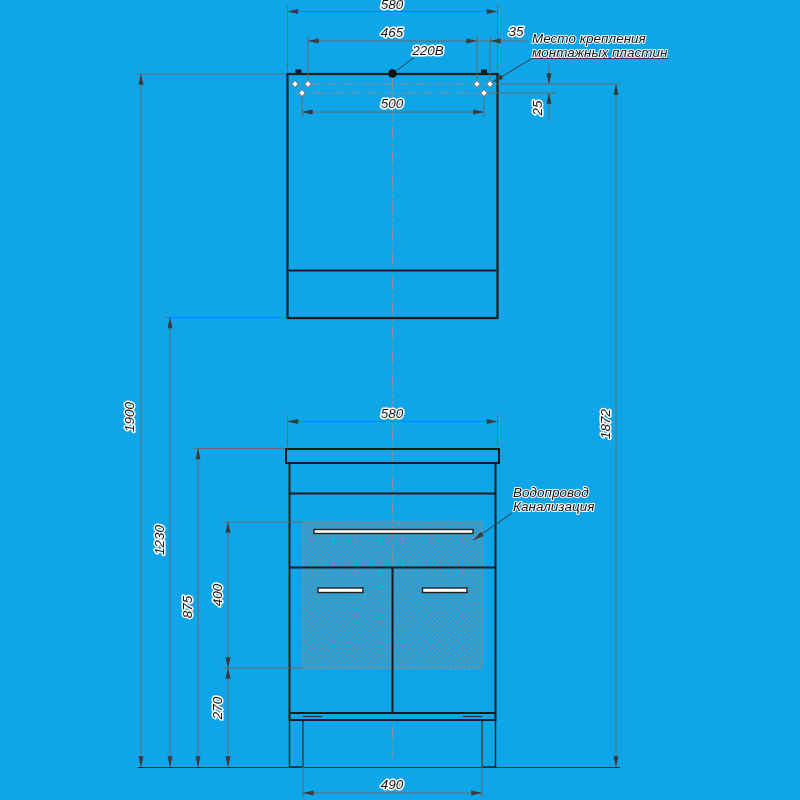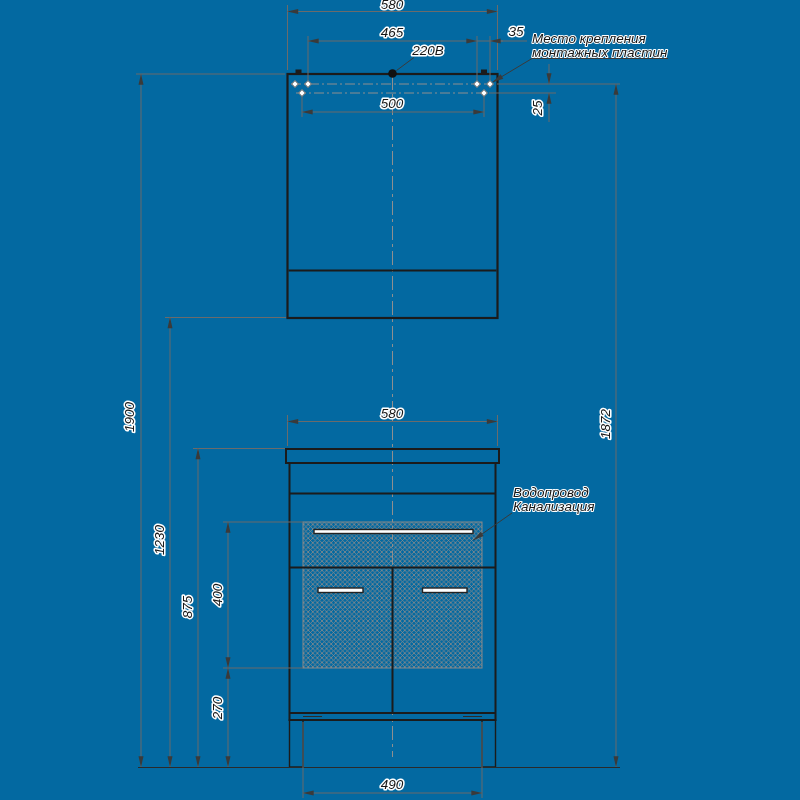--- a/index.html
+++ b/index.html
@@ -1,16 +1,16 @@
 <!DOCTYPE html>
 <html><head>
 <meta charset="utf-8">
 <style>
   html,body{margin:0;padding:0;background:#fff;}
-  .canvas{position:relative;width:800px;height:800px;background:#0369a1;overflow:hidden;}
+  .canvas{position:relative;width:800px;height:800px;background:#0ea5e9;overflow:hidden;}
   svg{display:block;}
   .obj{stroke:#1b1b1b;fill:none;}
   .thin{stroke:#2a2a2a;stroke-width:1;fill:none;}
   .dim{stroke:#6b6b6b;stroke-width:1;fill:none;}
   .lead{stroke:#3a3a3a;stroke-width:1;fill:none;}
   .axis{stroke:#8f8f8f;stroke-width:1;fill:none;}
   .dimtext{font-family:"Liberation Sans",sans-serif;font-style:italic;font-size:13.5px;fill:#161616;
            paint-order:stroke;stroke:#ffffff;stroke-width:3px;stroke-linejoin:round;}
   .notetext{font-family:"Liberation Sans",sans-serif;font-style:italic;font-size:13.5px;fill:#161616;
            paint-order:stroke;stroke:#ffffff;stroke-width:2px;stroke-linejoin:round;}

